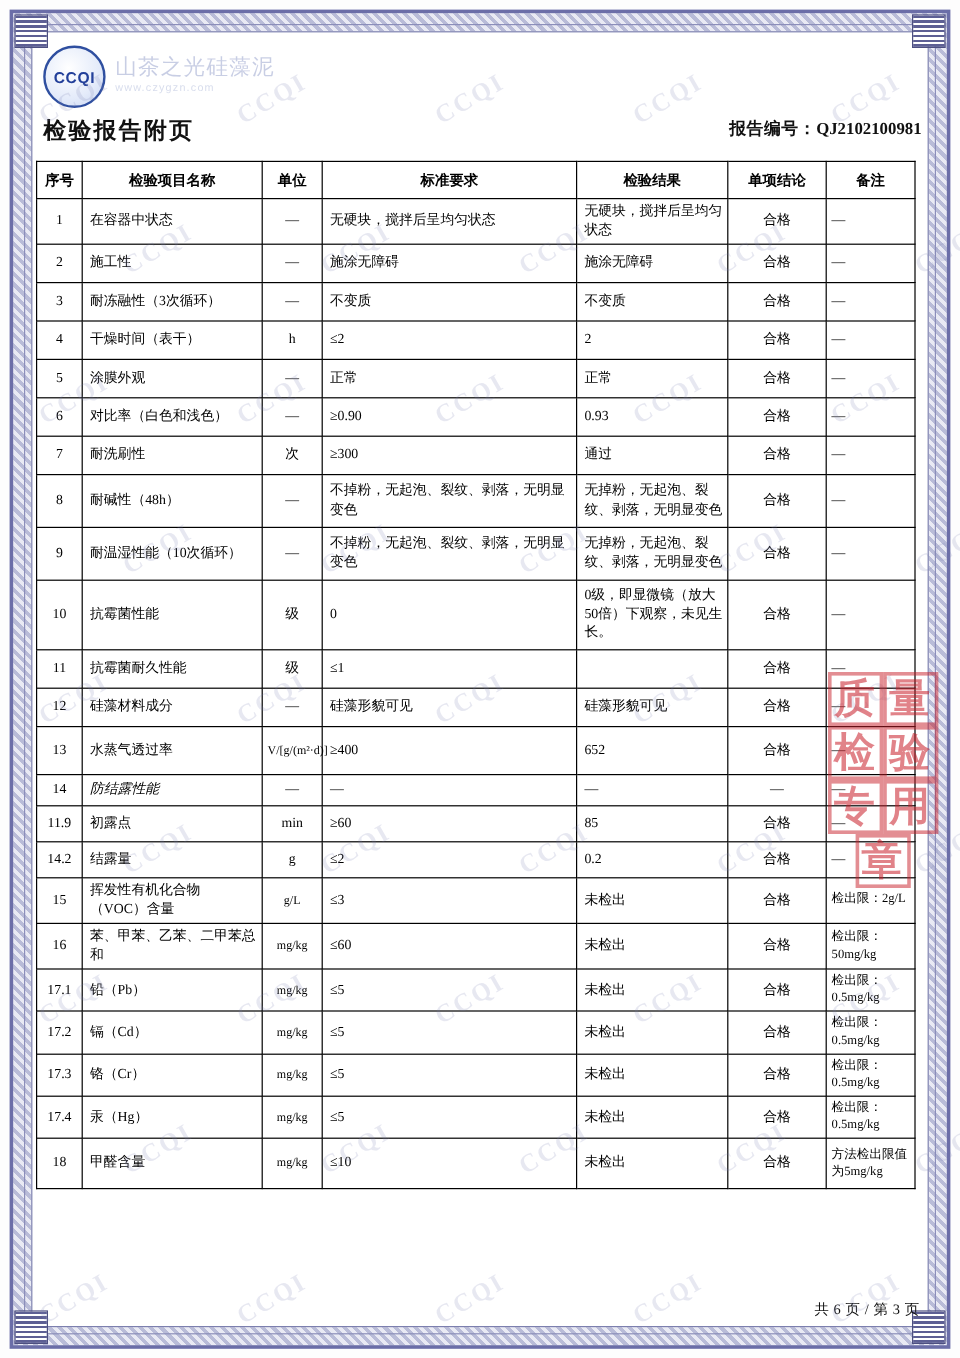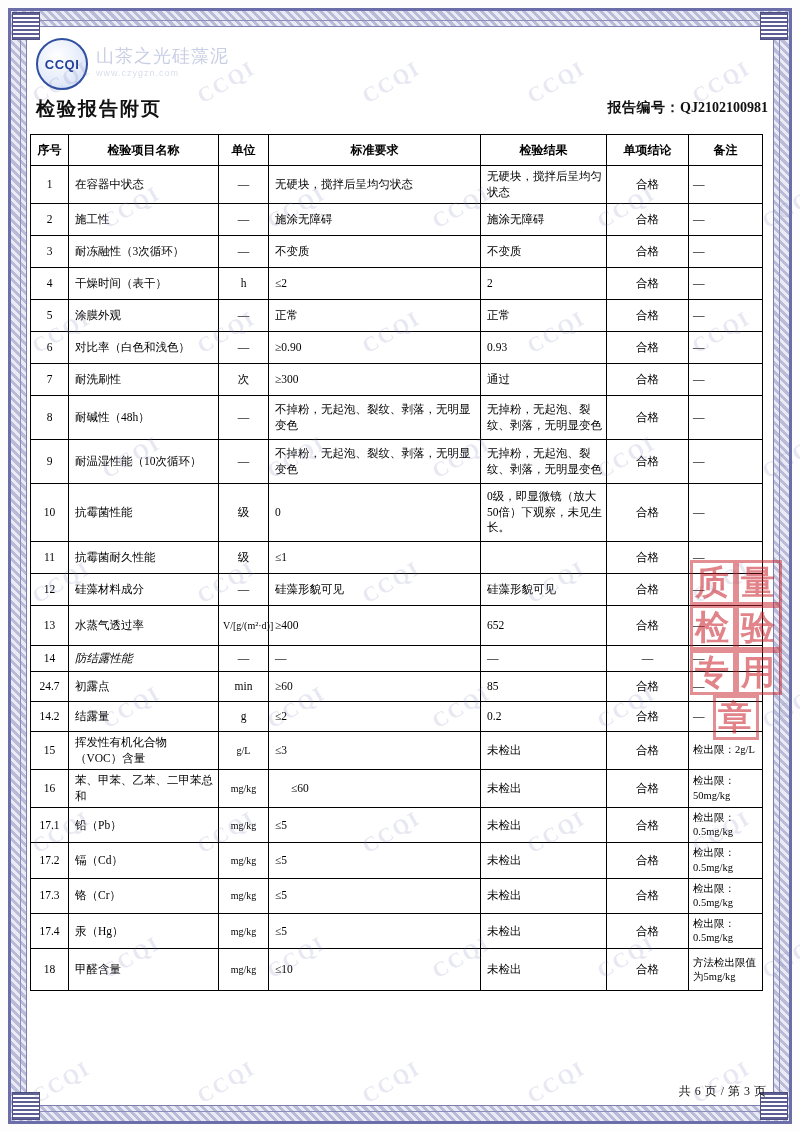--- a/index.html
+++ b/index.html
@@ -431,21 +431,21 @@
           <tr style="height: 26px;">
             <td class="c">14</td>
             <td class="l" style="padding-left: 6px; font-style: italic;">防结露性能</td>
             <td class="c">—</td>
             <td class="l" style="padding-left: 6px;">—</td>
             <td class="l" style="padding-left: 6px;">—</td>
             <td class="c">—</td>
             <td class="l">—</td>
           </tr>
           <tr style="height: 30px;">
-            <td class="c">24.7</td>
+            <td class="c">11.9</td>
             <td class="l" style="padding-left: 6px;">初露点</td>
             <td class="c">min</td>
             <td class="l" style="padding-left: 6px;">≥60</td>
             <td class="l" style="padding-left: 6px;">85</td>
             <td class="c">合格</td>
             <td class="l">—</td>
           </tr>
           <tr style="height: 30px;">
             <td class="c">14.2</td>
             <td class="l" style="padding-left: 6px;">结露量</td>
@@ -461,21 +461,21 @@
             <td class="c" style="font-size: 10px;">g/L</td>
             <td class="l" style="padding-left: 6px;">≤3</td>
             <td class="l" style="padding-left: 6px;">未检出</td>
             <td class="c">合格</td>
             <td class="l" style="font-size: 10.5px;">检出限：2g/L</td>
           </tr>
           <tr style="height: 38px;">
             <td class="c">16</td>
             <td class="l" style="padding-left: 6px;">苯、甲苯、乙苯、二甲苯总和</td>
             <td class="c" style="font-size: 10px;">mg/kg</td>
-            <td class="l" style="padding-left: 22px;">≤60</td>
+            <td class="l" style="padding-left: 6px;">≤60</td>
             <td class="l" style="padding-left: 6px;">未检出</td>
             <td class="c">合格</td>
             <td class="l" style="font-size: 10.5px;">检出限：50mg/kg</td>
           </tr>
           <tr style="height: 34px;">
             <td class="c">17.1</td>
             <td class="l" style="padding-left: 6px;">铅（Pb）</td>
             <td class="c" style="font-size: 10px;">mg/kg</td>
             <td class="l" style="padding-left: 6px;">≤5</td>
             <td class="l" style="padding-left: 6px;">未检出</td>

